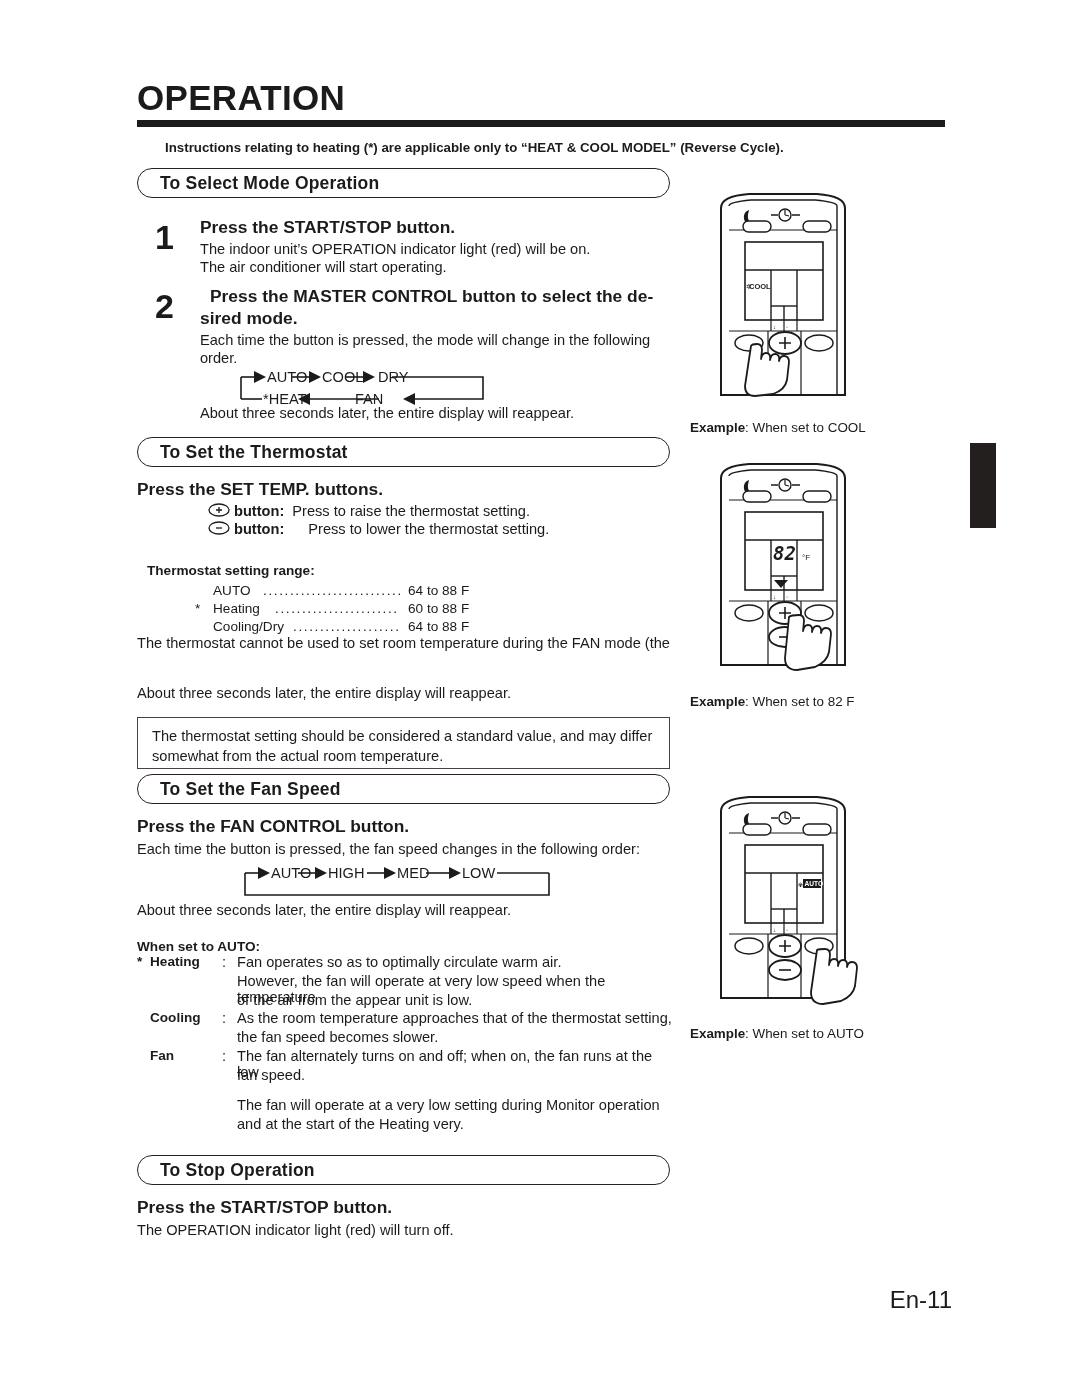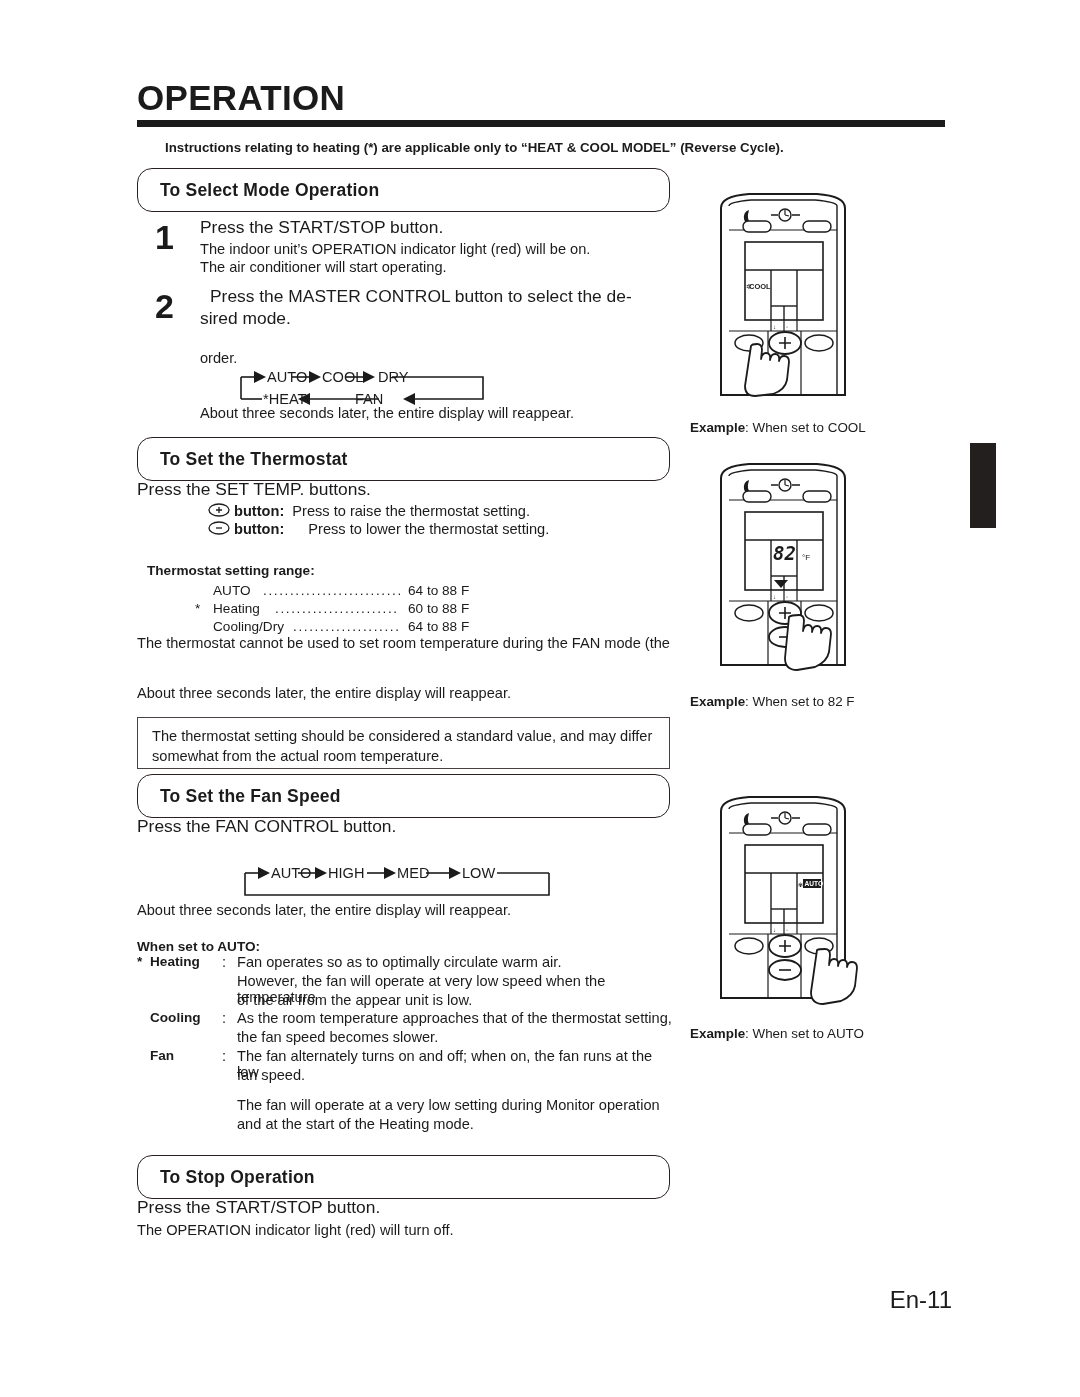--- a/index.html
+++ b/index.html
@@ -8,30 +8,30 @@
        -webkit-font-smoothing:antialiased;}
   .page{position:absolute;inset:0;}
 
   
   .title{position:absolute;left:137px;top:78px;font-size:35px;font-weight:bold;
          letter-spacing:.3px;}
   .title-rule{position:absolute;left:137px;top:120px;width:808px;height:7px;background:#1b1b1b;}
   .lead{position:absolute;left:137px;top:140px;width:820px;font-size:13.3px;font-weight:bold;padding-left:28px;}
 
   
-  .banner{position:absolute;left:137px;width:533px;height:44px;border:1.6px solid #2a2020;
+  .banner{position:absolute;left:137px;width:533px;height:30px;border:1.6px solid #2a2020;
           border-radius:15px;box-sizing:border-box;}
   .banner span{position:absolute;left:22px;top:50%;transform:translateY(-50%);
                font-size:17.5px;font-weight:bold;letter-spacing:.2px;}
 
   
   .t{position:absolute;font-size:14.6px;line-height:19.5px;}
   .b{font-weight:bold;}
   .num{position:absolute;font-size:34px;font-weight:bold;line-height:1;}
-  .h2{position:absolute;font-size:17.4px;font-weight:normal;line-height:22px;}
+  .h2{position:absolute;font-size:17.4px;font-weight:bold;line-height:22px;}
   .smb{position:absolute;font-size:13px;font-weight:bold;line-height:17px;}
 
   
   .notebox{position:absolute;left:137px;width:533px;border:1.2px solid #4a4040;
            box-sizing:border-box;}
   .notebox p{margin:0;padding:0;font-size:14.6px;line-height:20px;}
 
   
   .flow{position:absolute;}
   .flow svg{display:block;}
@@ -65,20 +65,21 @@
   </div>
 
   <div class="num" style="left:155px;top:220px">1</div>
   <div class="h2" style="left:200px;top:216px">Press the START/STOP button.</div>
   <div class="t" style="left:200px;top:240px">The indoor unit’s OPERATION indicator light (red) will be on.</div>
   <div class="t" style="left:200px;top:258px">The air conditioner will start operating.</div>
 
   <div class="num" style="left:155px;top:289px">2</div>
   <div class="h2" style="left:210px;top:285px">Press the MASTER CONTROL button to select the de-</div>
   <div class="h2" style="left:200px;top:307px">sired mode.</div>
+  <div class="t" style="left:200px;top:331px">Each time the button is pressed, the mode will change in the following</div>
   <div class="t" style="left:200px;top:349px">order.</div>
 
   <div class="flow" style="left:232px;top:363px">
     <svg width="260" height="48" viewBox="0 0 260 48">
       <g stroke="#1b1b1b" stroke-width="1.6" fill="none">
         <path d="M9 14 L9 36"></path>
         <path d="M9 14 L22 14"></path>
         <path d="M9 36 L30 36"></path>
         <path d="M60 14 L77 14"></path>
         <path d="M114 14 L131 14"></path>
@@ -162,20 +163,21 @@
   <div class="notebox" style="top:717px;height:52px;padding:8px 14px">
     <p>The thermostat setting should be considered a standard value, and may differ</p>
     <p>somewhat from the actual room temperature.</p>
   </div>
 
   <div class="banner" style="top:774px">
     <span>To Set the Fan Speed</span>
   </div>
 
   <div class="h2" style="left:137px;top:815px">Press the FAN CONTROL button.</div>
+  <div class="t" style="left:137px;top:840px">Each time the button is pressed, the fan speed changes in the following order:</div>
 
   <div class="flow" style="left:236px;top:862px">
     <svg width="330" height="40" viewBox="0 0 330 40">
       <g stroke="#1b1b1b" stroke-width="1.6" fill="none">
         <path d="M9 11 L9 33 L313 33 L313 11"></path>
         <path d="M9 11 L22 11"></path>
         <path d="M62 11 L79 11"></path>
         <path d="M131 11 L148 11"></path>
         <path d="M190 11 L213 11"></path>
         <path d="M261 11 L313 11"></path>
@@ -219,21 +221,21 @@
 
     <div style="position:relative;height:38px">
       <span class="b" style="position:absolute;left:13px;top:0;font-size:13.6px">Fan</span>
       <span style="position:absolute;left:85px;top:0;font-size:14.6px">:</span>
       <span style="position:absolute;left:100px;top:0;font-size:14.6px">The fan alternately turns on and off; when on, the fan runs at the low</span>
       <span style="position:absolute;left:100px;top:19px;font-size:14.6px">fan speed.</span>
     </div>
   </div>
 
   <div class="t" style="left:237px;top:1096px">The fan will operate at a very low setting during Monitor operation</div>
-  <div class="t" style="left:237px;top:1115px">and at the start of the Heating mode.</div>
+  <div class="t" style="left:237px;top:1115px">and at the start of the Heating very.</div>
 
   <div class="banner" style="top:1155px">
     <span>To Stop Operation</span>
   </div>
 
   <div class="h2" style="left:137px;top:1196px">Press the START/STOP button.</div>
   <div class="t" style="left:137px;top:1221px">The OPERATION indicator light (red) will turn off.</div>
 
   <div class="remote" style="left:705px;top:190px">
     <svg width="160" height="220" viewBox="0 0 160 220">

